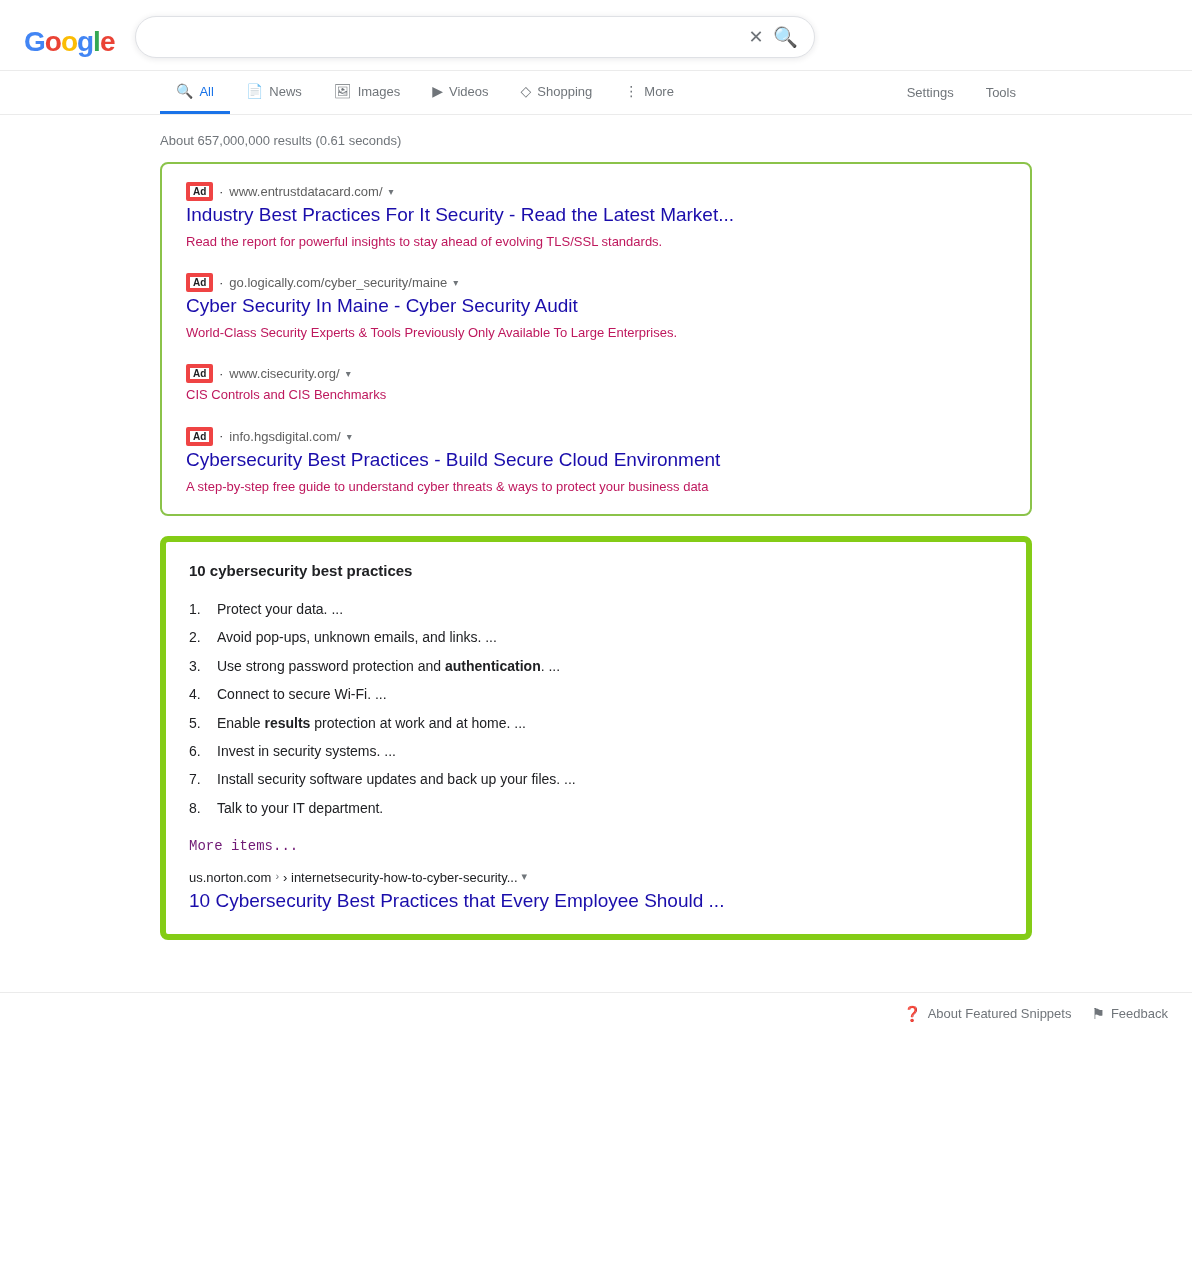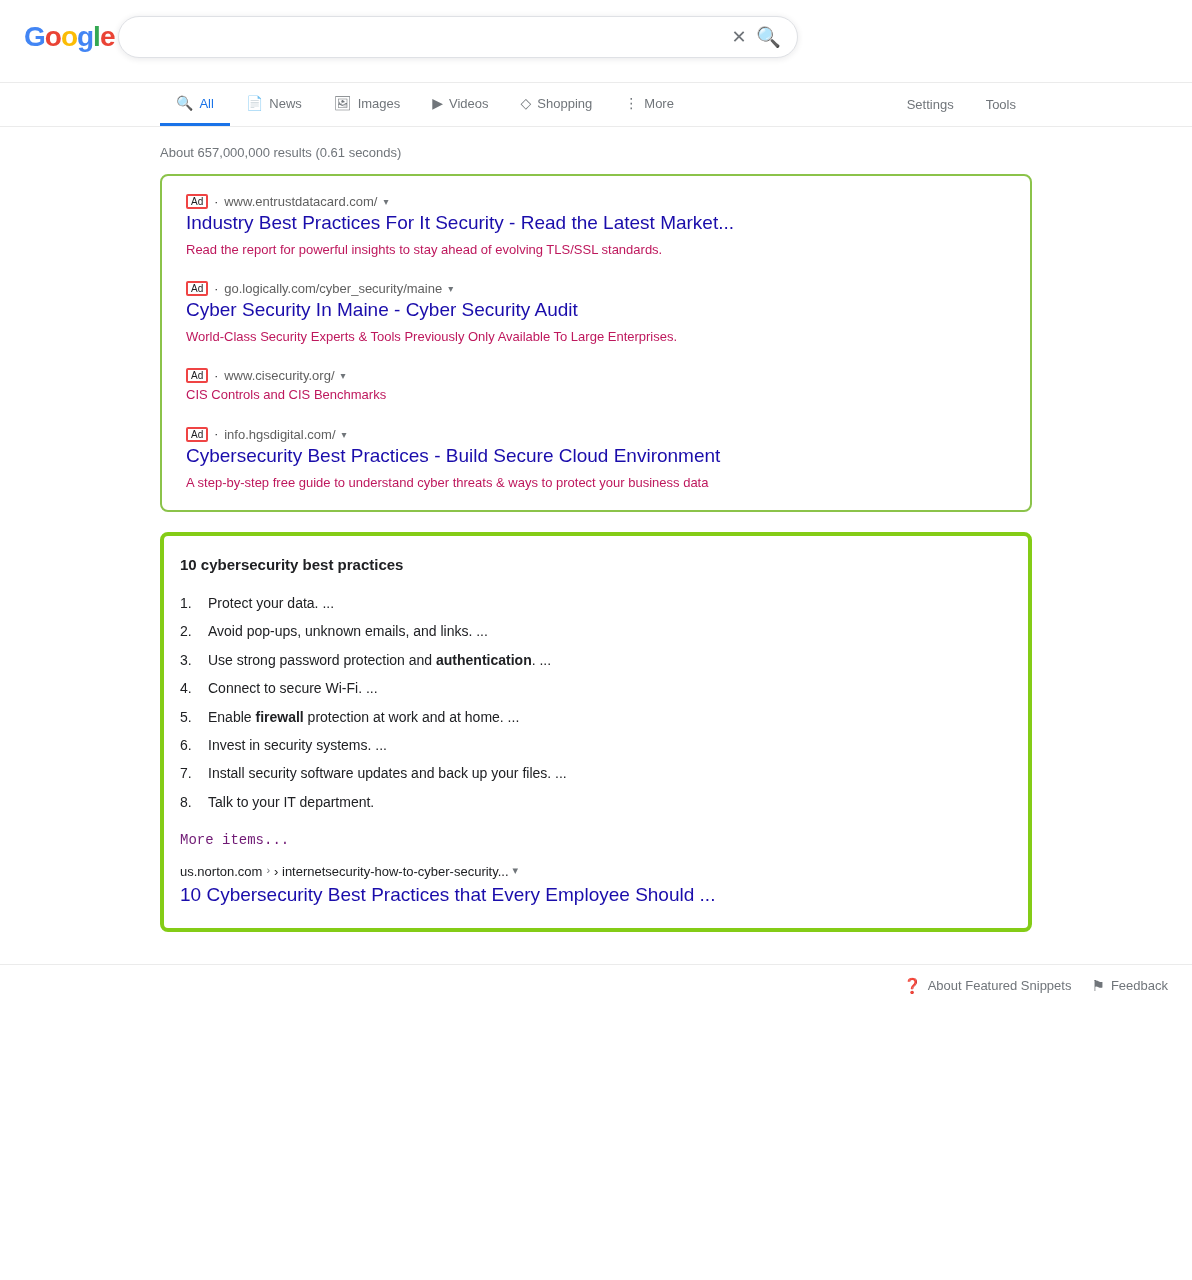--- a/index.html
+++ b/index.html
@@ -7,23 +7,23 @@
       font-family: Arial, sans-serif;
       background: #fff;
       color: #202124;
       font-size: 14px;
       max-width: 1192px;
     }
 
     
     .header {
       display: flex;
-      align-items: center;
-      padding: 16px 24px 24px 24px;
-      gap: 4px;
+      align-items: flex-end;
+      padding: 16px 24px 12px 24px;
+      gap: 21px;
       border-bottom: 1px solid #ebebeb;
     }
 
     .logo {
       font-size: 28px;
       font-weight: bold;
       letter-spacing: -1px;
       flex-shrink: 0;
       cursor: pointer;
     }
@@ -132,26 +132,26 @@
     .ad-meta {
       display: flex;
       align-items: center;
       gap: 6px;
       font-size: 12px;
       color: #202124;
       margin-bottom: 2px;
     }
     .ad-badge {
       background: transparent;
-      border: 2px solid #ef4444;
+      border: 4px solid #ef4444;
       border-radius: 2px;
       font-size: 10px;
       padding: 0 3px;
       color: #202124;
-      font-weight: normal;
+      font-weight: bold;
     }
     .ad-url {
       font-size: 13px;
       color: #606060;
       text-align: center;
     }
     .ad-dropdown {
       color: #70757a;
       font-size: 10px;
       cursor: pointer;
@@ -168,23 +168,24 @@
     }
 
     .ad-desc {
       font-size: 13px;
       color: #be185d;
       line-height: 1.5;
     }
 
     
     .featured-snippet {
-      border: 4px solid #84cc16;
+      border: 6px solid #84cc16;
       border-radius: 8px;
-      padding: 20px 16px;
+      padding: 20px 23px;
+      margin-bottom: 20px;
     }
 
     .snippet-title {
       font-size: 15px;
       font-weight: bold;
       color: #202124;
       margin-bottom: 16px;
     }
 
     .snippet-list {
@@ -379,21 +380,21 @@
       <li>
         <span class="num">3.</span>
         <span>Use strong password protection and <strong>authentication</strong>. ...</span>
       </li>
       <li>
         <span class="num">4.</span>
         <span>Connect to secure Wi-Fi. ...</span>
       </li>
       <li>
         <span class="num">5.</span>
-        <span>Enable <strong>firewall</strong> protection at work and at home. ...</span>
+        <span>Enable <strong>results</strong> protection at work and at home. ...</span>
       </li>
       <li>
         <span class="num">6.</span>
         <span>Invest in security systems. ...</span>
       </li>
       <li>
         <span class="num">7.</span>
         <span>Install security software updates and back up your files. ...</span>
       </li>
       <li>

